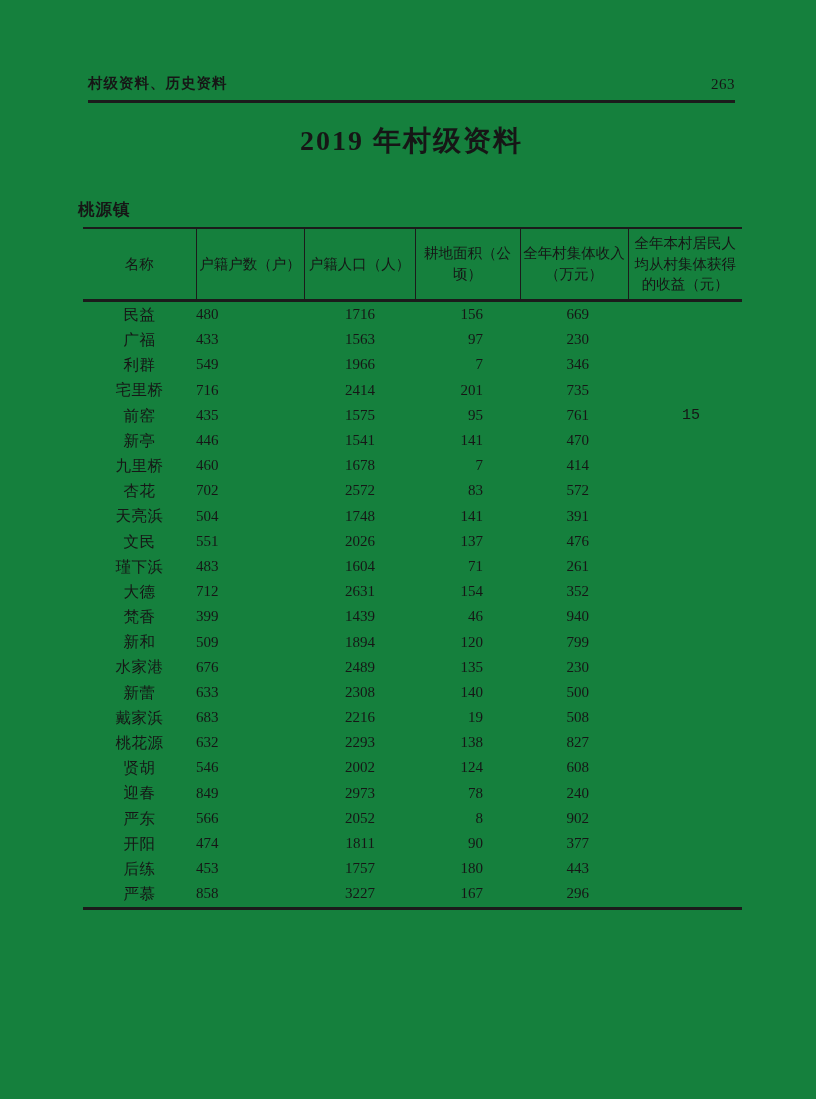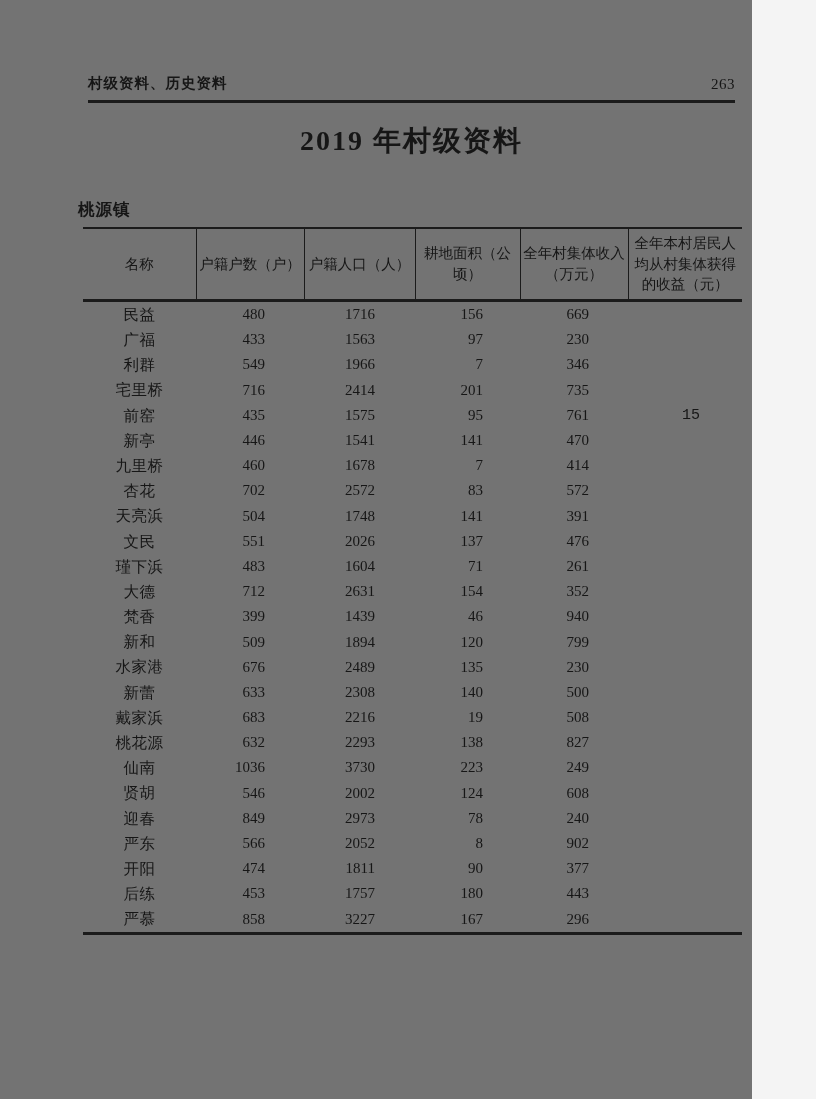--- a/index.html
+++ b/index.html
@@ -3,22 +3,22 @@
 <meta charset="utf-8">
 <style>
   html,body{margin:0;padding:0;}
   body{
     width:816px;height:1099px;
     background:#f4f4f4;
     font-family:"Liberation Serif","DejaVu Serif",serif;
     color:#161616;
   }
   .page{
-    position:relative;width:752px;height:1099px;
-    background:#737373;overflow:hidden;
+    position:relative;width:816px;height:1099px;
+    background:#15803d;overflow:hidden;
   }
   .running-header{
     position:absolute;top:74px;left:88px;width:647px;
     display:flex;justify-content:space-between;align-items:flex-end;
     padding-bottom:7px;border-bottom:3px solid #1b1b1b;
   }
   .rh-left{
     font-family:"Liberation Sans","DejaVu Sans",sans-serif;
     font-weight:bold;font-size:14.5px;letter-spacing:1px;
   }
@@ -44,21 +44,21 @@
     text-align:center;vertical-align:middle;
     white-space:pre-line;padding:0 2px;
     border-bottom:3px solid #1b1b1b;
   }
   thead th + th{border-left:1.5px solid #1b1b1b;}
   tbody td{
     height:25.2px;padding:0;vertical-align:middle;
     font-size:15px;line-height:1;
   }
   tbody td:nth-child(1){text-align:center;font-size:15.5px;letter-spacing:0.5px;}
-  tbody td:nth-child(2){text-align:right;padding-right:39px;}
+  tbody td:nth-child(2){padding-right:39px;}
   tbody td:nth-child(3){text-align:right;padding-right:40px;}
   tbody td:nth-child(4){text-align:right;padding-right:37px;}
   tbody td:nth-child(5){text-align:right;padding-right:39px;}
   tbody td:nth-child(6){text-align:right;padding-right:42px;font-family:Liberation Mono, monospace;}
 </style>
 </head>
 <body>
 
 <div class="page">
 
@@ -232,28 +232,20 @@
   </tr>
         <tr>
     <td>桃花源</td>
     <td>632</td>
     <td>2293</td>
     <td>138</td>
     <td>827</td>
     <td></td>
   </tr>
         <tr>
-    <td>仙南</td>
-    <td>1036</td>
-    <td>3730</td>
-    <td>223</td>
-    <td>249</td>
-    <td></td>
-  </tr>
-        <tr>
     <td>贤胡</td>
     <td>546</td>
     <td>2002</td>
     <td>124</td>
     <td>608</td>
     <td></td>
   </tr>
         <tr>
     <td>迎春</td>
     <td>849</td>

